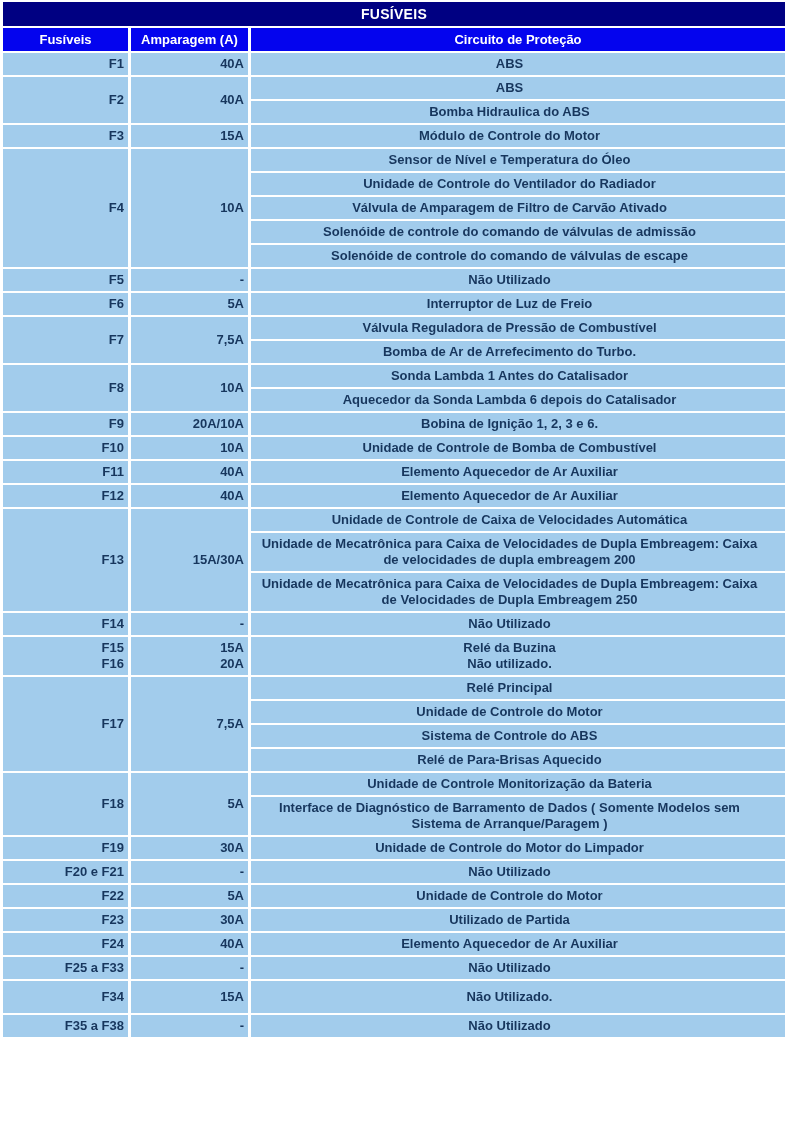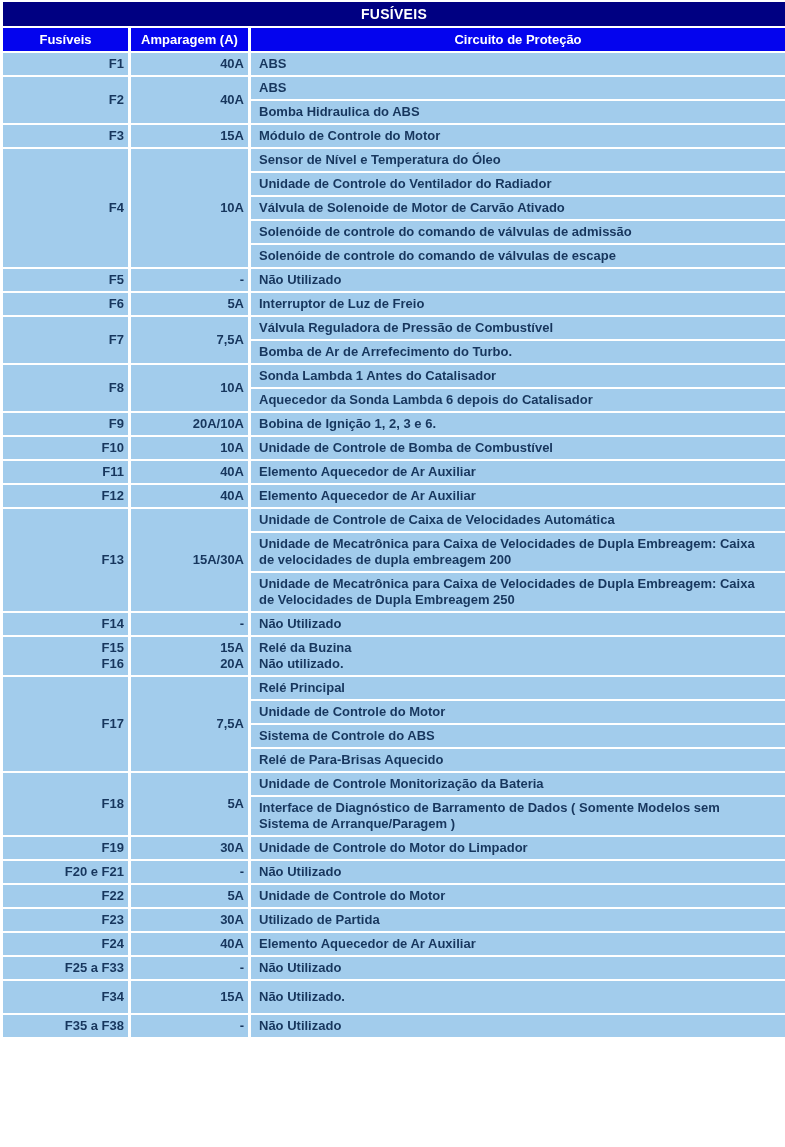--- a/index.html
+++ b/index.html
@@ -52,21 +52,21 @@
     font-size: 13px;
     line-height: 16px;
     white-space: pre-line;
     vertical-align: middle;
   }
   td.fuse-cell, td.amp-cell {
     text-align: right;
     padding: 3px 4px;
   }
   td.circuit-cell {
-    text-align: left;
+    text-align: center;
     padding: 3px 25px 3px 8px;
     height: 22px;
   }
   tr.tall td.circuit-cell,
   tr.tall td.fuse-cell,
   tr.tall td.amp-cell {
     height: 34px;
   }
 </style>
 </head>
@@ -110,21 +110,21 @@
         </tr>
         <tr>
           <td class="fuse-cell" rowspan="5">F4</td>
           <td class="amp-cell" rowspan="5">10A</td>
           <td class="circuit-cell">Sensor de Nível e Temperatura do Óleo</td>
         </tr>
         <tr>
           <td class="circuit-cell">Unidade de Controle do Ventilador do Radiador</td>
         </tr>
         <tr>
-          <td class="circuit-cell">Válvula de Solenoide de Motor de Carvão Ativado</td>
+          <td class="circuit-cell">Válvula de Amparagem de Filtro de Carvão Ativado</td>
         </tr>
         <tr>
           <td class="circuit-cell">Solenóide de controle do comando de válvulas de admissão</td>
         </tr>
         <tr>
           <td class="circuit-cell">Solenóide de controle do comando de válvulas de escape</td>
         </tr>
         <tr>
           <td class="fuse-cell" rowspan="1">F5</td>
           <td class="amp-cell" rowspan="1">-</td>

